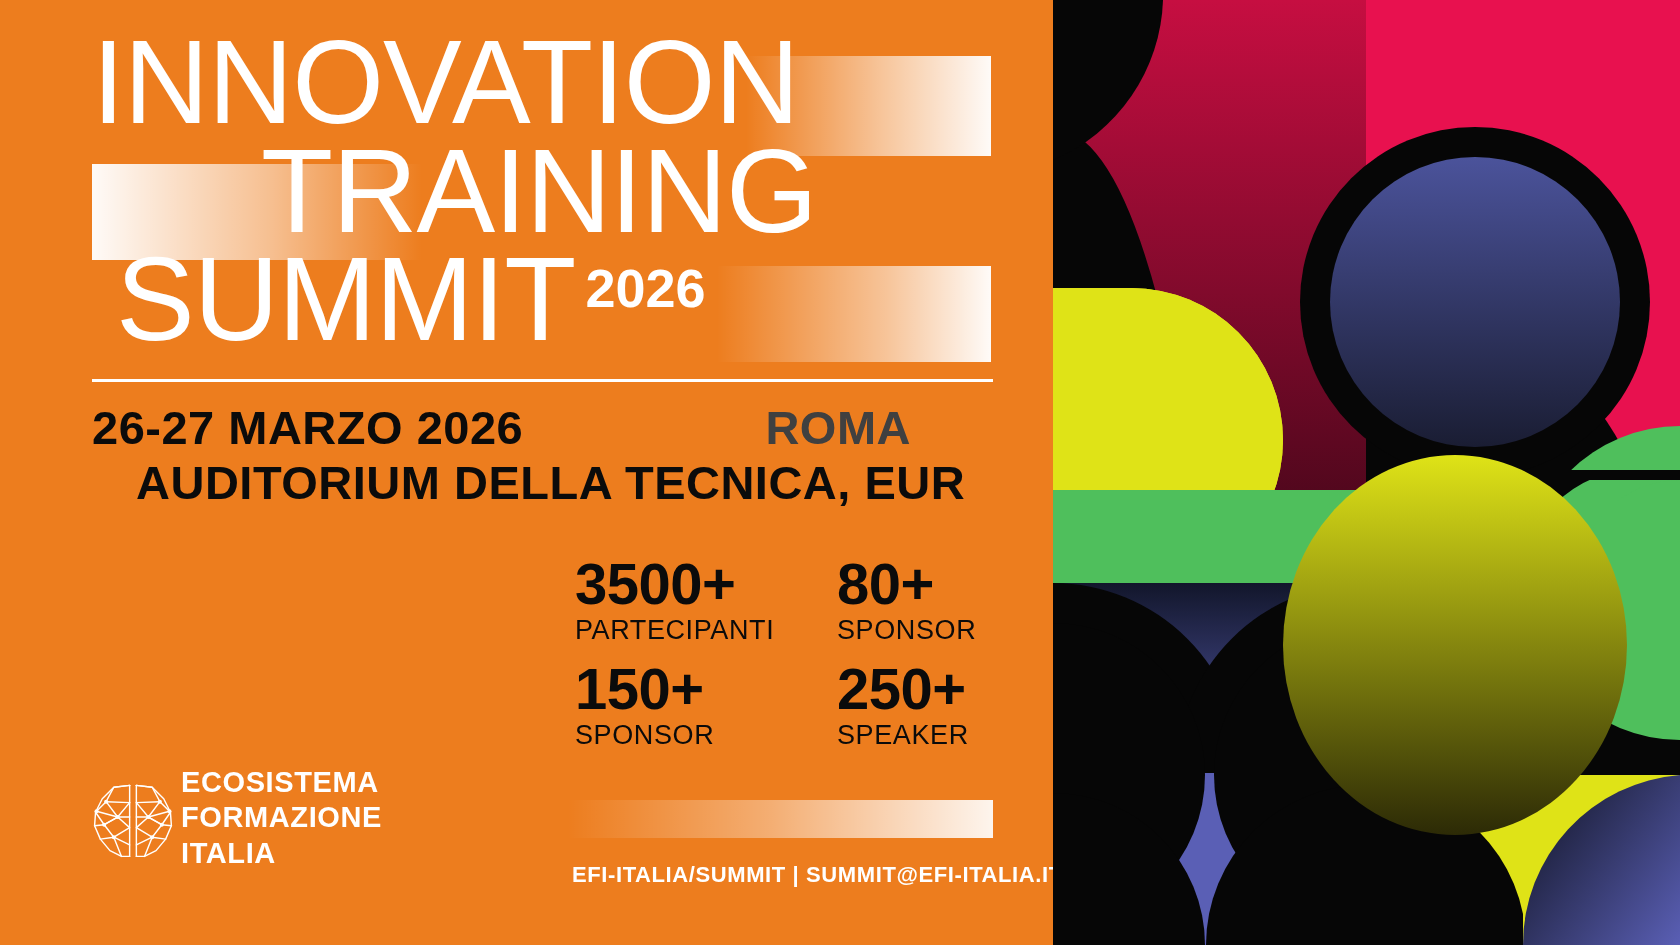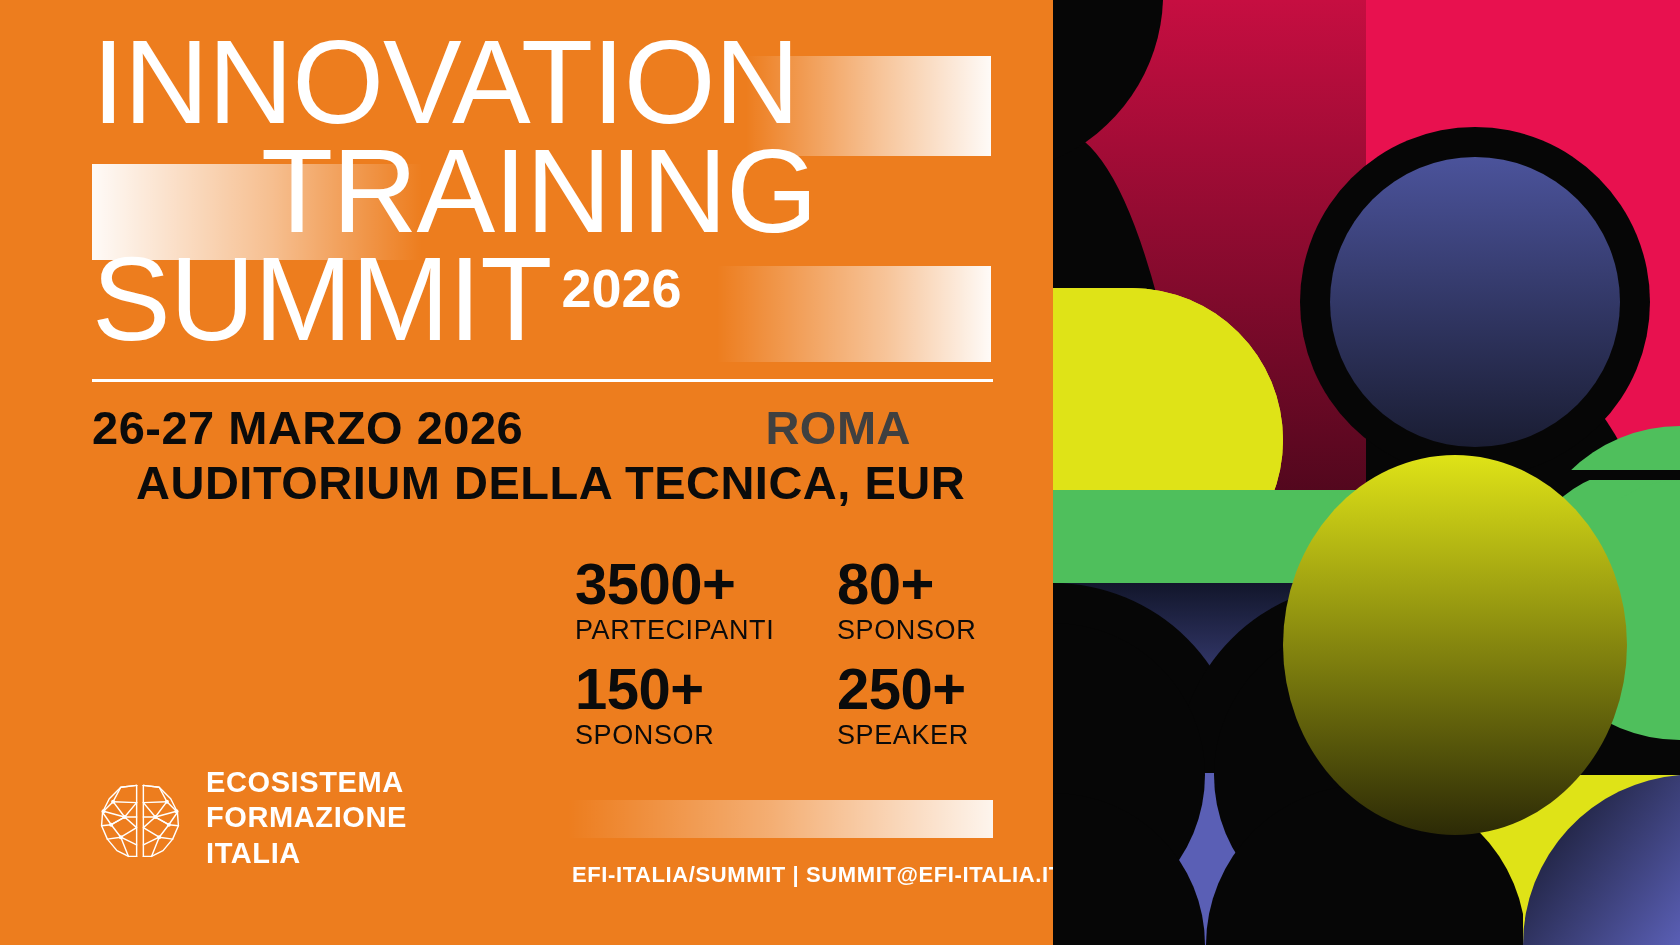--- a/index.html
+++ b/index.html
@@ -66,21 +66,21 @@
     font-size: 118px;
     line-height: 0.92;
     font-weight: 400;
     letter-spacing: -1px;
     white-space: nowrap;
     margin: 0;
     font-family: "Liberation Sans", sans-serif;
   }
   .hl-1 { text-align: left; }
   .hl-2 { text-align: center; padding-right: 6px; }
-  .hl-3 { text-align: left; }
+  .hl-3 { text-align: left; margin-left: 24px; }
   .hl-year {
     font-size: 54px;
     font-weight: 700;
     letter-spacing: 0px;
     vertical-align: 0.62em;
     margin-left: 10px;
   }
 
   
   .rule {
@@ -147,24 +147,23 @@
     font-size: 27px;
     font-weight: 400;
     letter-spacing: 0.6px;
     line-height: 1.15;
     margin-top: 2px;
   }
 
   
   .logo {
     position: absolute;
-    left: 92px; top: 765px;
+    left: 85px; top: 765px;
     display: flex;
     align-items: center;
-    gap: 18px;
   }
   .logo-mark { width: 96px; height: 96px; flex: none; }
   .logo-words {
     color: #ffffff;
     font-size: 29px;
     font-weight: 700;
     line-height: 1.22;
     letter-spacing: 0.6px;
   }
 

